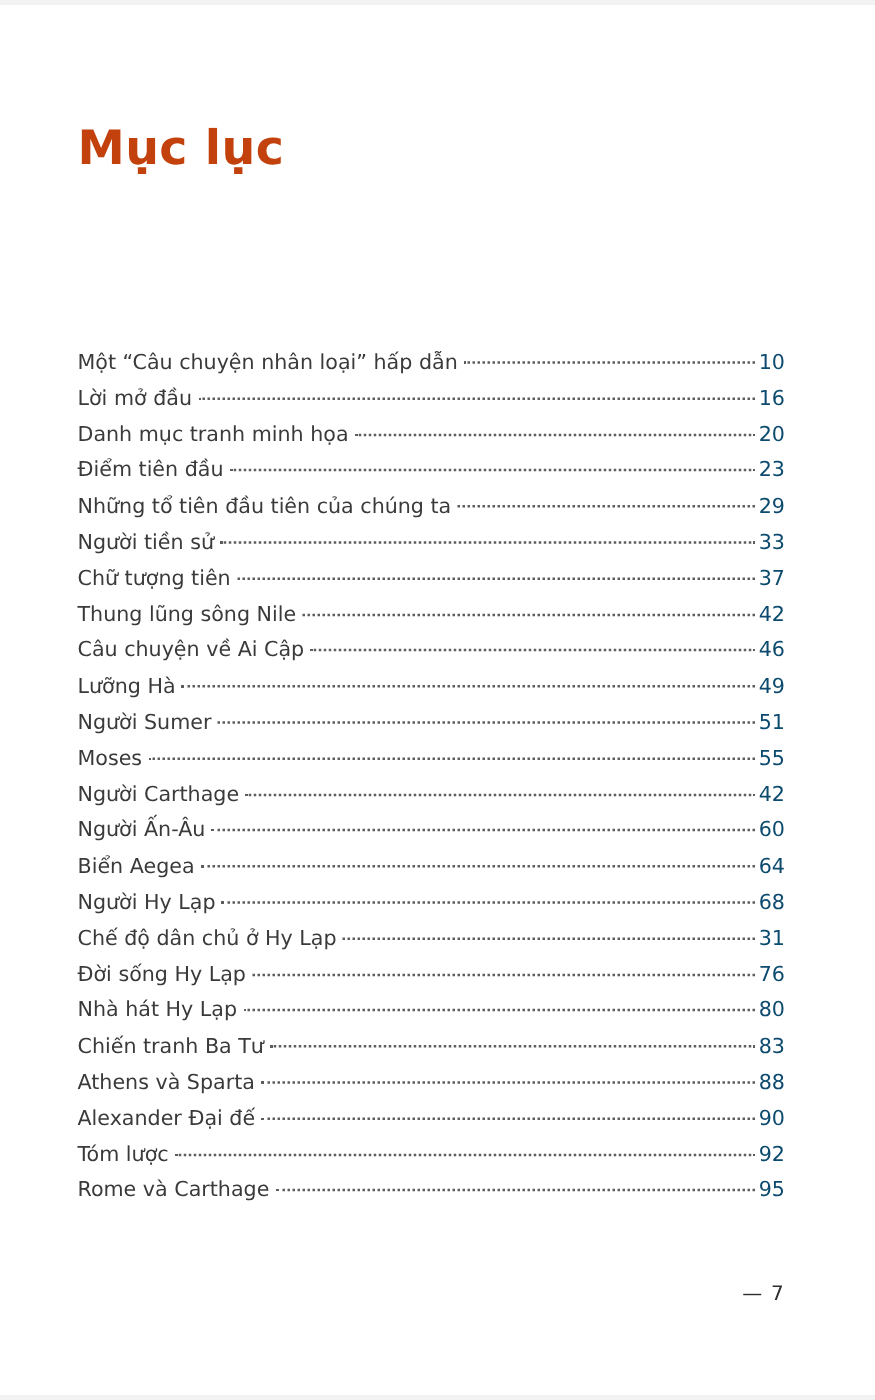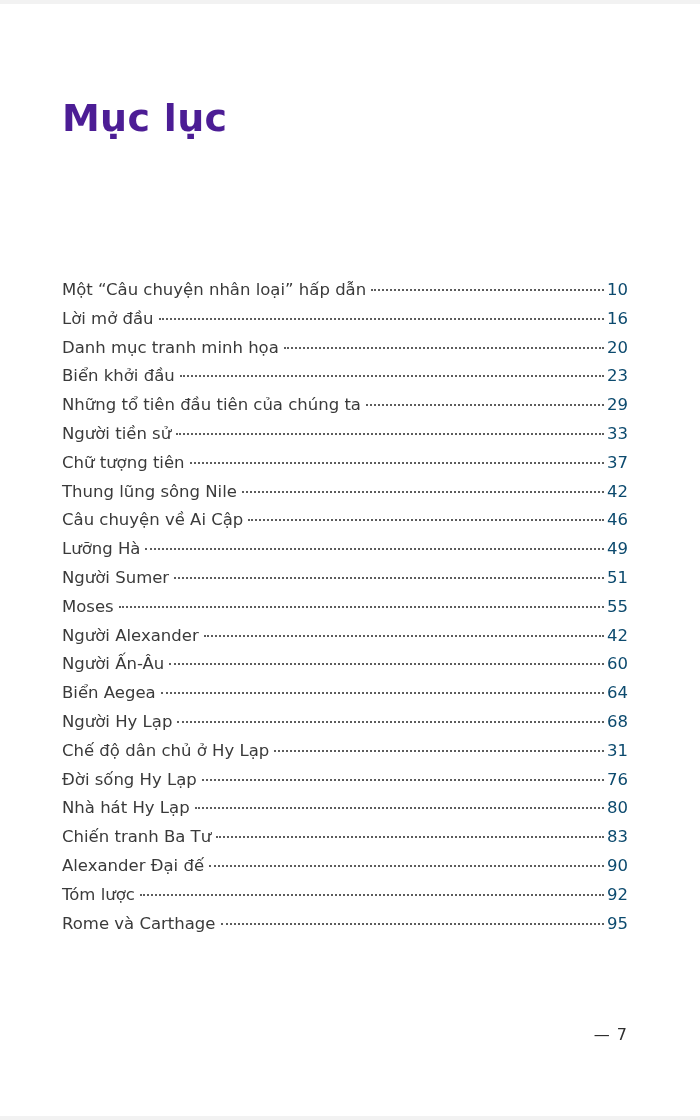--- a/index.html
+++ b/index.html
@@ -24,21 +24,21 @@
     background: #ffffff;
   }
   .title {
     position: absolute;
     left: 62px;
     top: 92px;
     margin: 0;
     font-size: 38px;
     font-weight: 700;
     letter-spacing: 0.3px;
-    color: #4c1d95;
+    color: #c2410c;
   }
   .toc {
     position: absolute;
     left: 62px;
     right: 72px;
     top: 276px;
   }
   .toc-row {
     display: flex;
     align-items: baseline;
@@ -91,21 +91,21 @@
     <span class="toc-page">16</span>
   </div>
 
   <div class="toc-row">
     <span class="toc-label">Danh mục tranh minh họa</span>
     <span class="toc-leader"></span>
     <span class="toc-page">20</span>
   </div>
 
   <div class="toc-row">
-    <span class="toc-label">Biển khởi đầu</span>
+    <span class="toc-label">Điểm tiên đầu</span>
     <span class="toc-leader"></span>
     <span class="toc-page">23</span>
   </div>
 
   <div class="toc-row">
     <span class="toc-label">Những tổ tiên đầu tiên của chúng ta</span>
     <span class="toc-leader"></span>
     <span class="toc-page">29</span>
   </div>
 
@@ -145,21 +145,21 @@
     <span class="toc-page">51</span>
   </div>
 
   <div class="toc-row">
     <span class="toc-label">Moses</span>
     <span class="toc-leader"></span>
     <span class="toc-page">55</span>
   </div>
 
   <div class="toc-row">
-    <span class="toc-label">Người Alexander</span>
+    <span class="toc-label">Người Carthage</span>
     <span class="toc-leader"></span>
     <span class="toc-page">42</span>
   </div>
 
   <div class="toc-row">
     <span class="toc-label">Người Ấn-Âu</span>
     <span class="toc-leader"></span>
     <span class="toc-page">60</span>
   </div>
 
@@ -193,20 +193,25 @@
     <span class="toc-leader"></span>
     <span class="toc-page">80</span>
   </div>
 
   <div class="toc-row">
     <span class="toc-label">Chiến tranh Ba Tư</span>
     <span class="toc-leader"></span>
     <span class="toc-page">83</span>
   </div>
 
+  <div class="toc-row">
+    <span class="toc-label">Athens và Sparta</span>
+    <span class="toc-leader"></span>
+    <span class="toc-page">88</span>
+  </div>
 
   <div class="toc-row">
     <span class="toc-label">Alexander Đại đế</span>
     <span class="toc-leader"></span>
     <span class="toc-page">90</span>
   </div>
 
   <div class="toc-row">
     <span class="toc-label">Tóm lược</span>
     <span class="toc-leader"></span>

